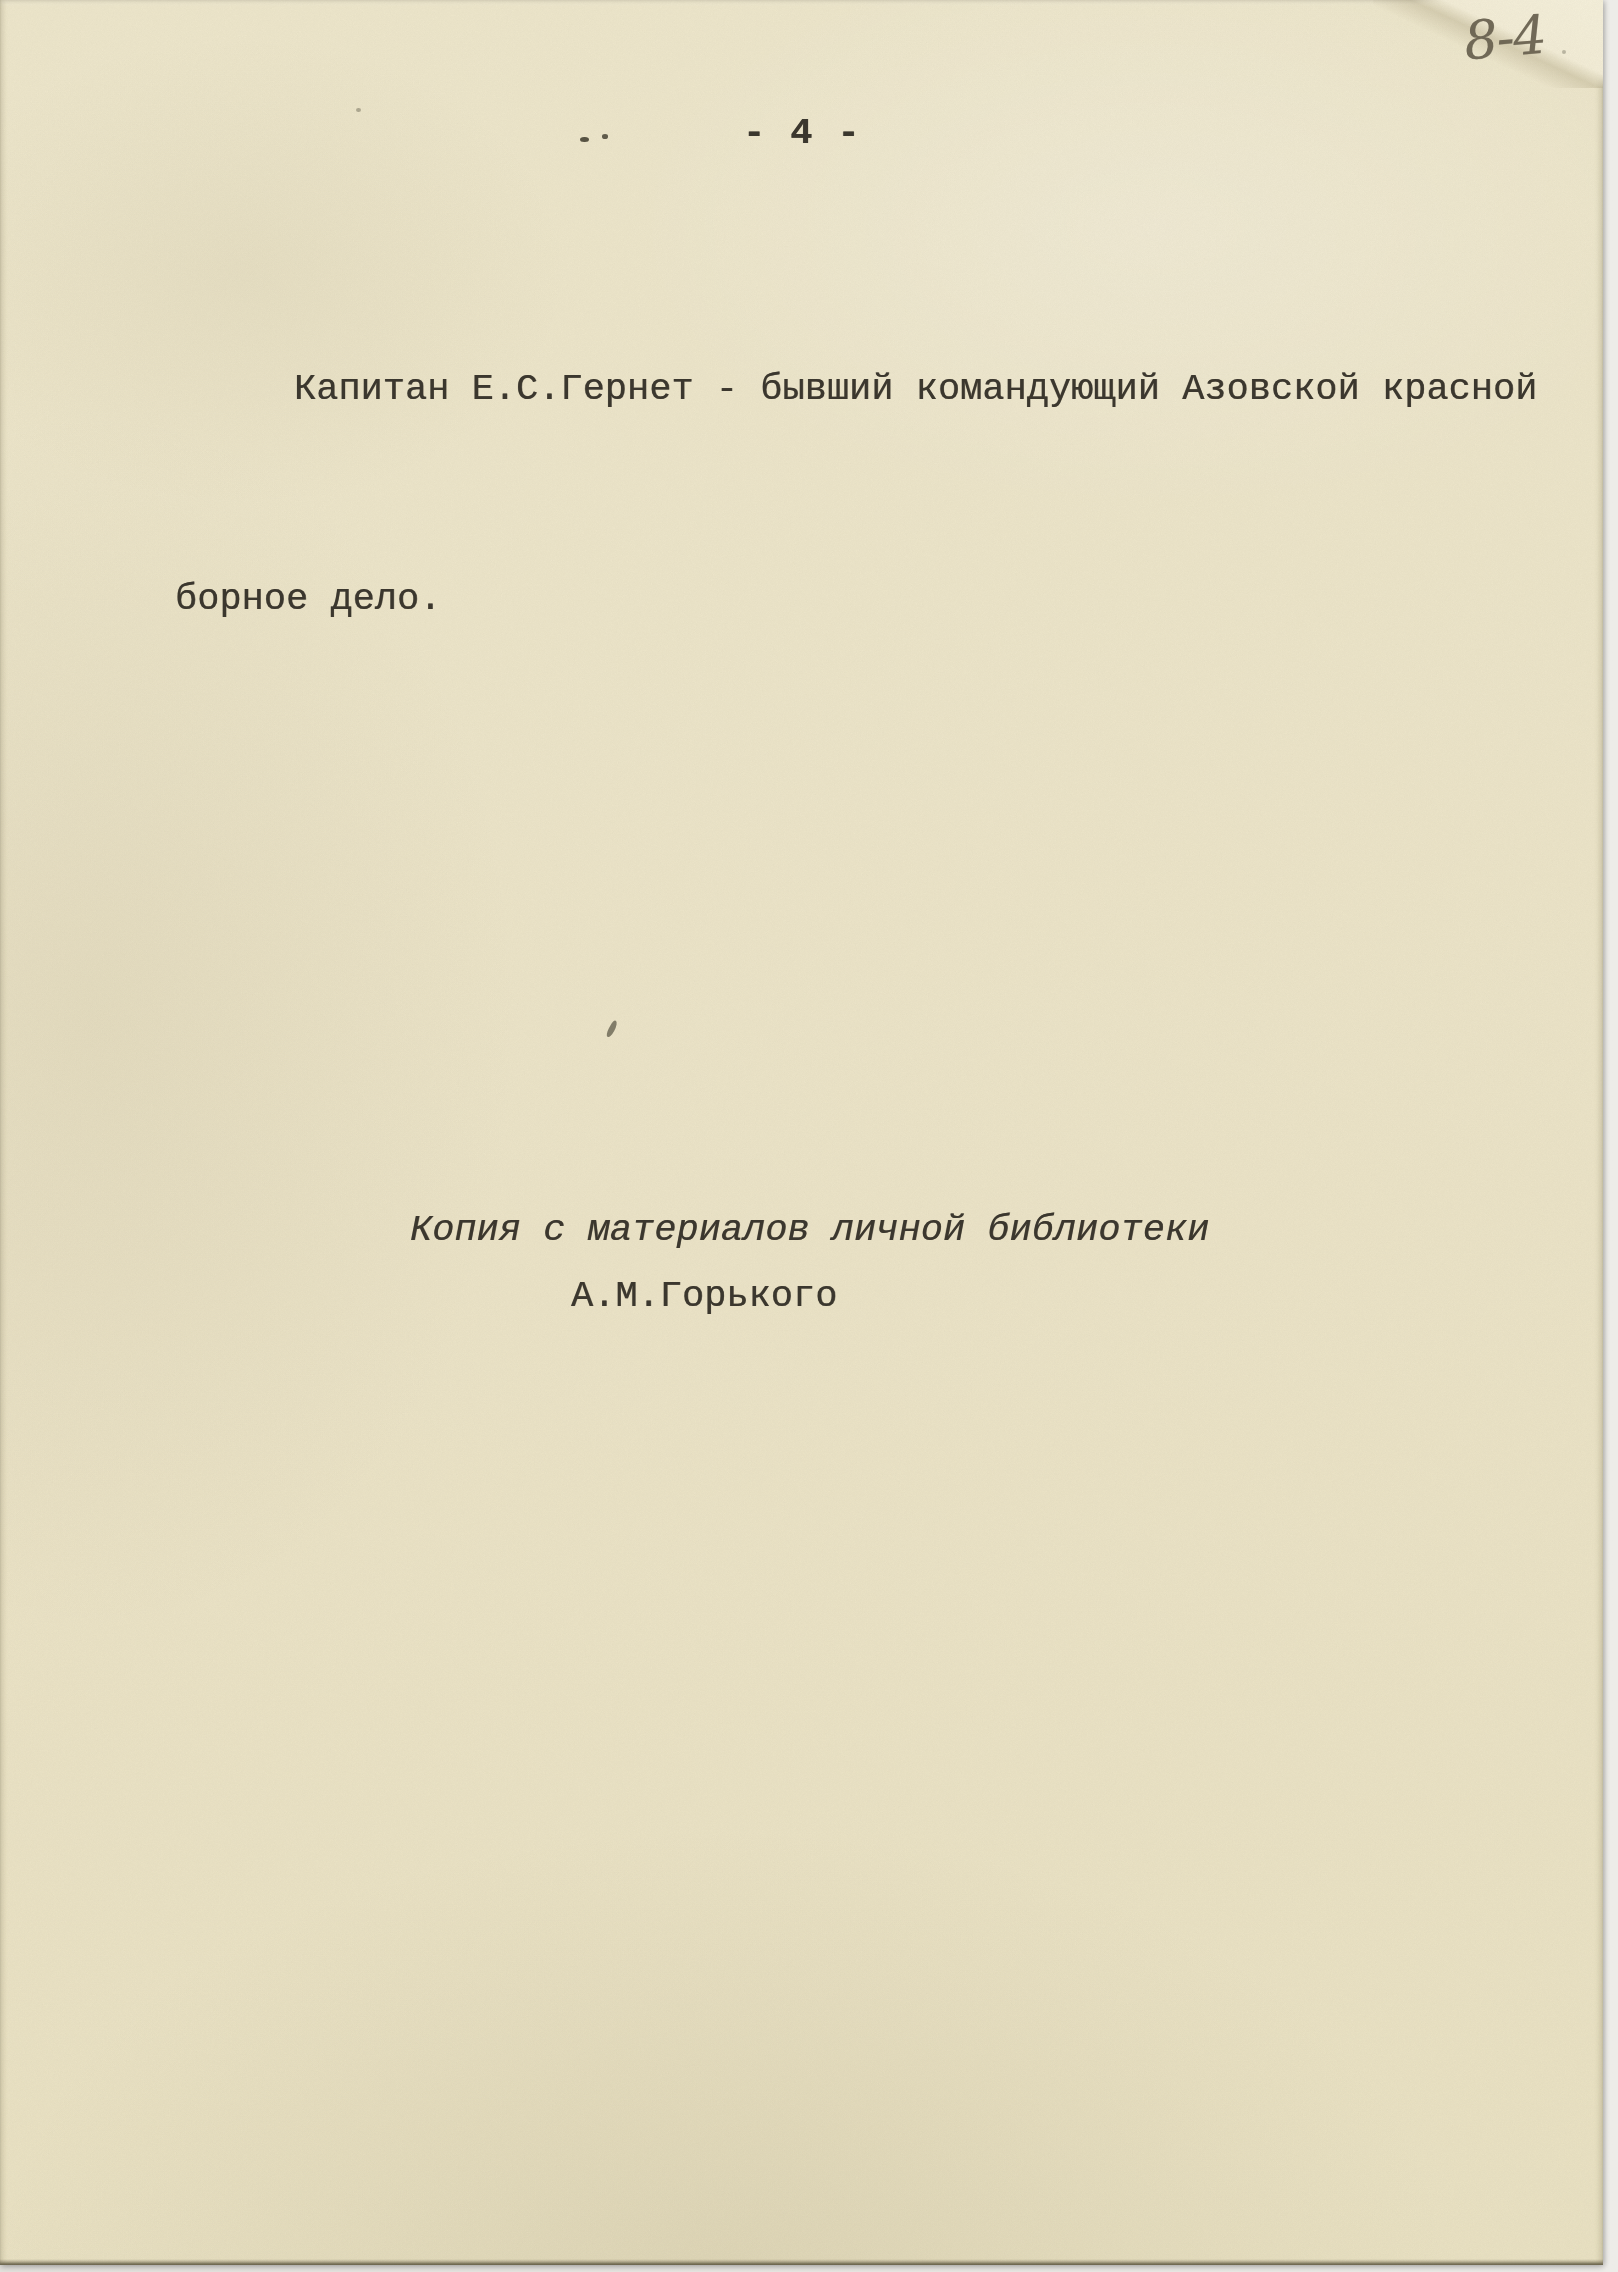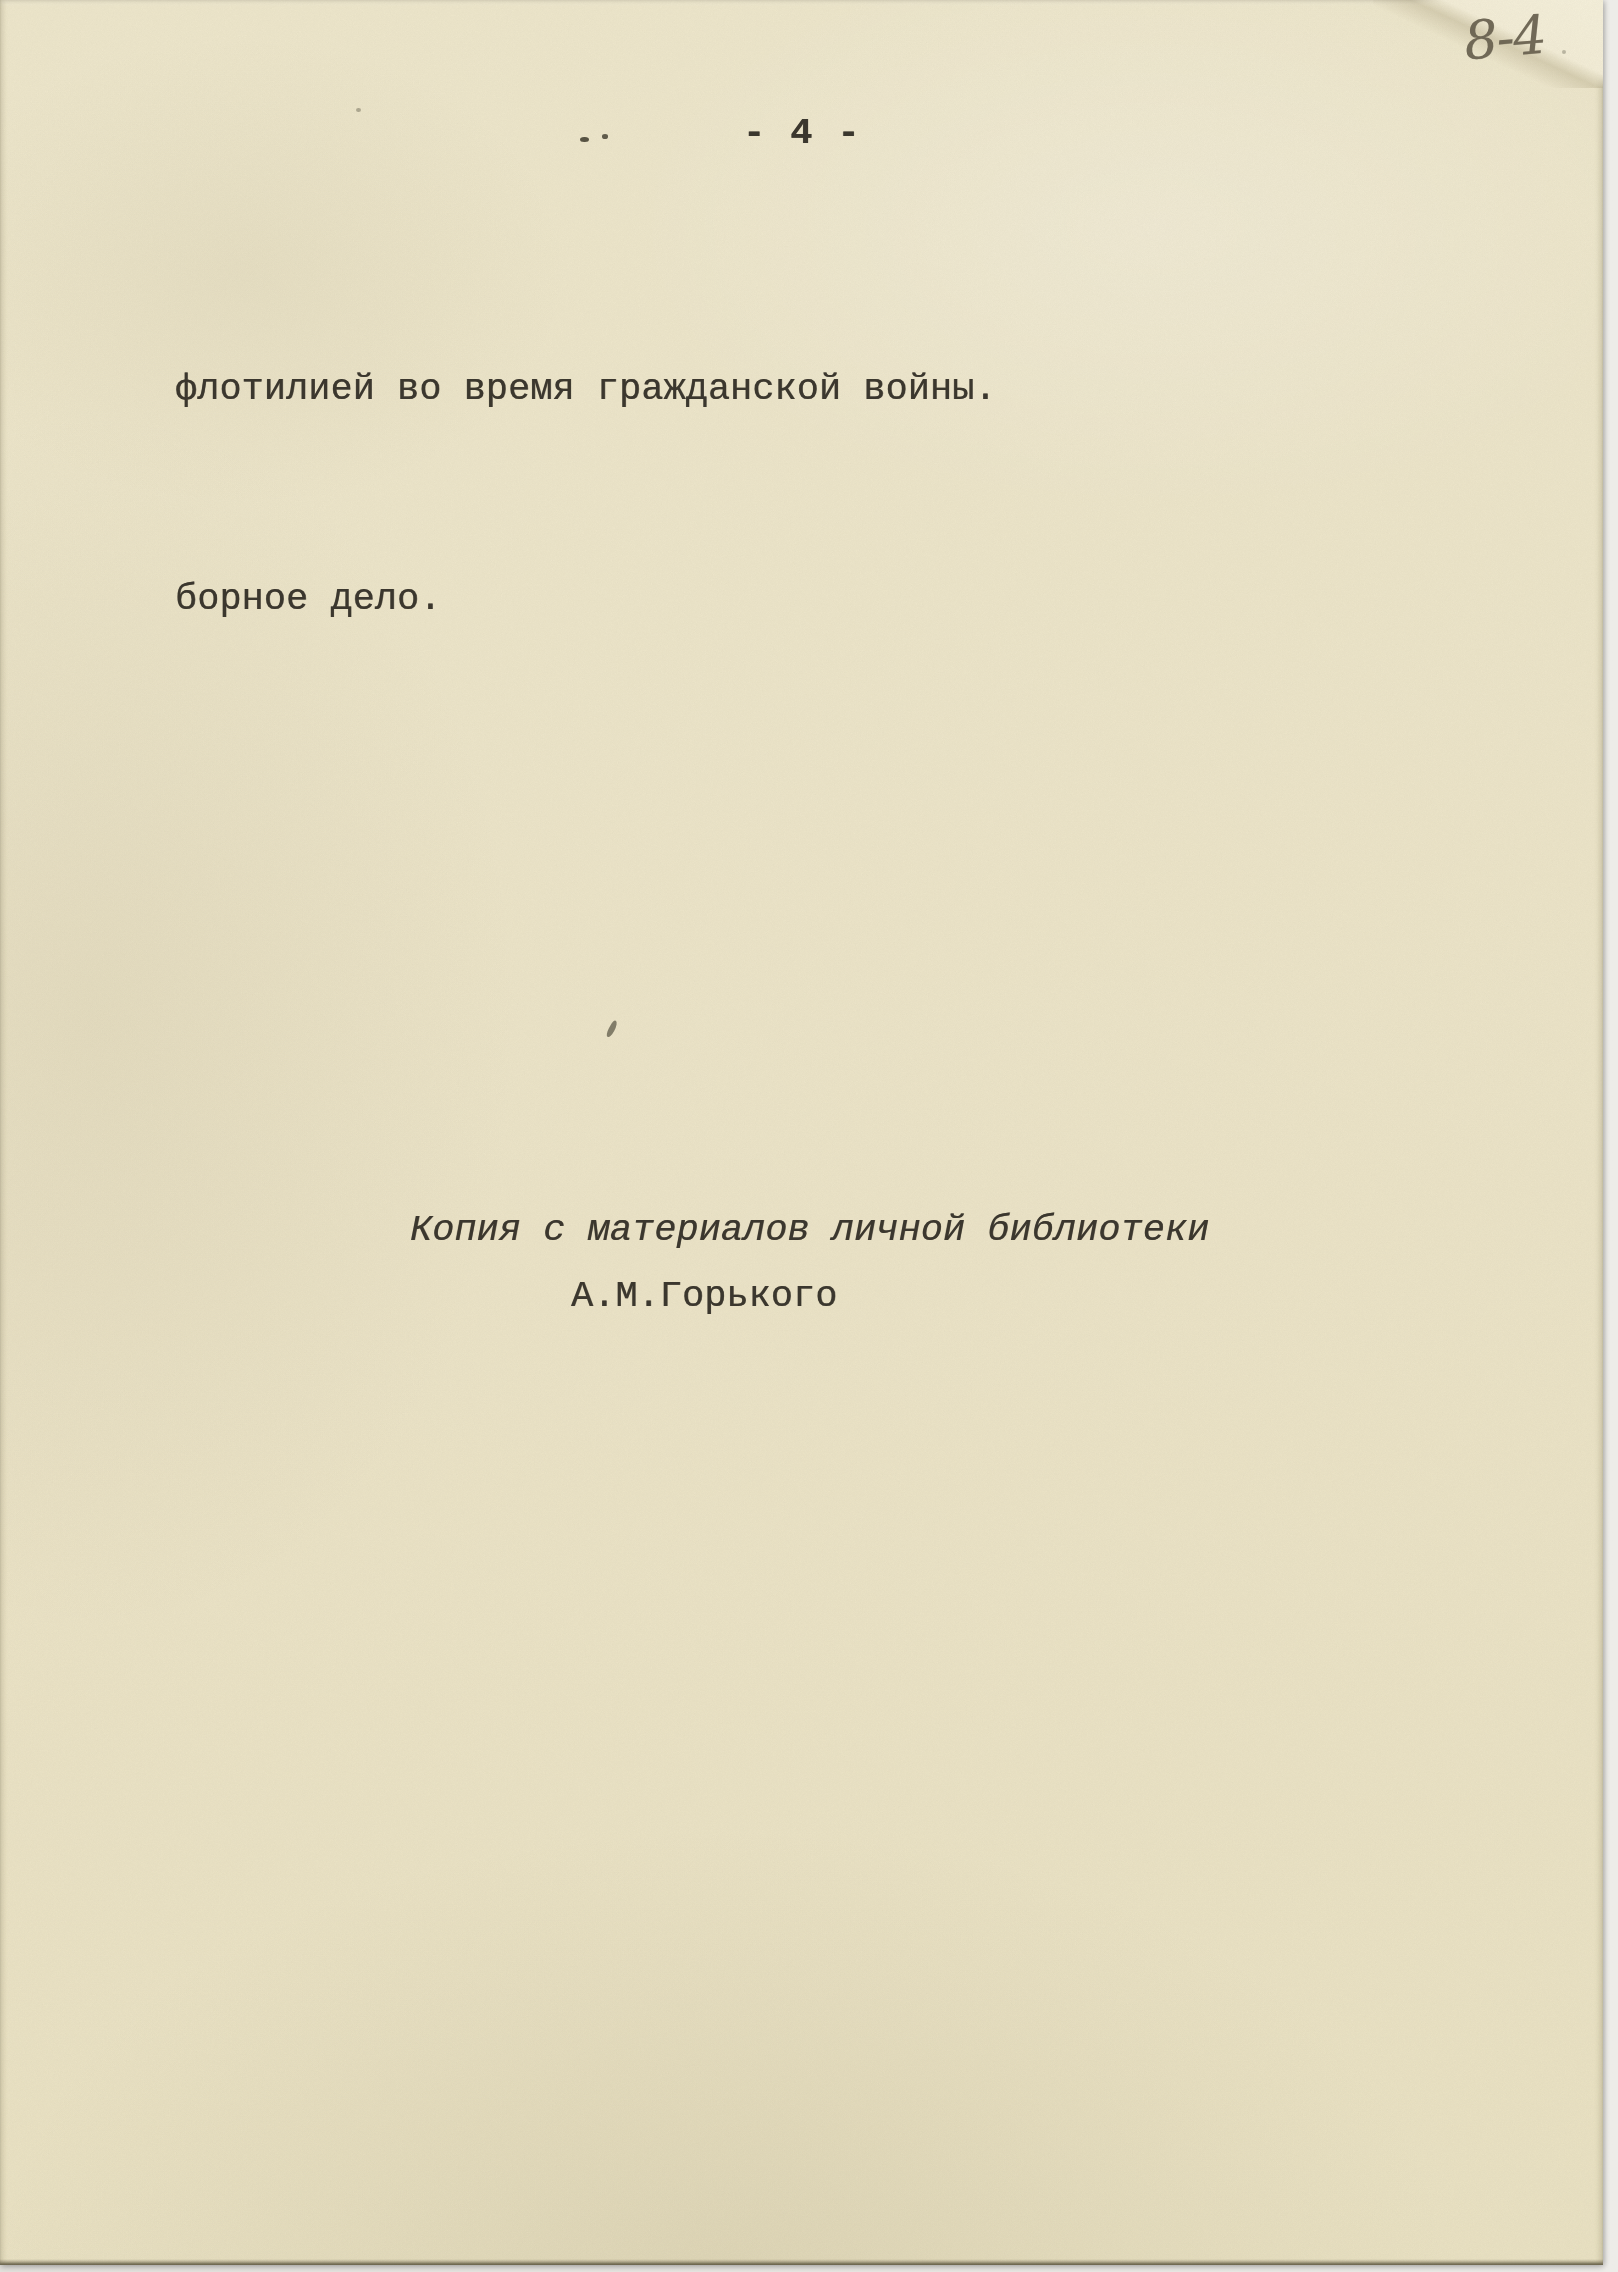--- a/index.html
+++ b/index.html
@@ -139,21 +139,21 @@
         <feColorMatrix type="matrix" values="0 0 0 0 0.35  0 0 0 0 0.32  0 0 0 0 0.22  0.10 0.10 0.10 0 0"></feColorMatrix>
       </filter>
       <rect width="2366" height="3343" filter="url(#paperNoise)"></rect>
     </svg>
 
     <div class="hand-mark">8-4</div>
 
     <div class="page-number typed">- 4 -</div>
 
     <div class="body-text typed">
-      <div class="line">флотилией во время гражданской войны.</div>
+      <div class="line indent">Капитан Е.С.Гернет - бывший командующий Азовской красной</div>
       <div class="line">борное дело.</div>
     </div>
 
     <div class="footer-line1 typed">Копия с материалов личной библиотеки</div>
     <div class="footer-line2 typed">А.М.Горького</div>
 
     <div class="speck s1"></div>
     <div class="speck s2"></div>
     <div class="speck s3"></div>
     <div class="speck s4"></div>

